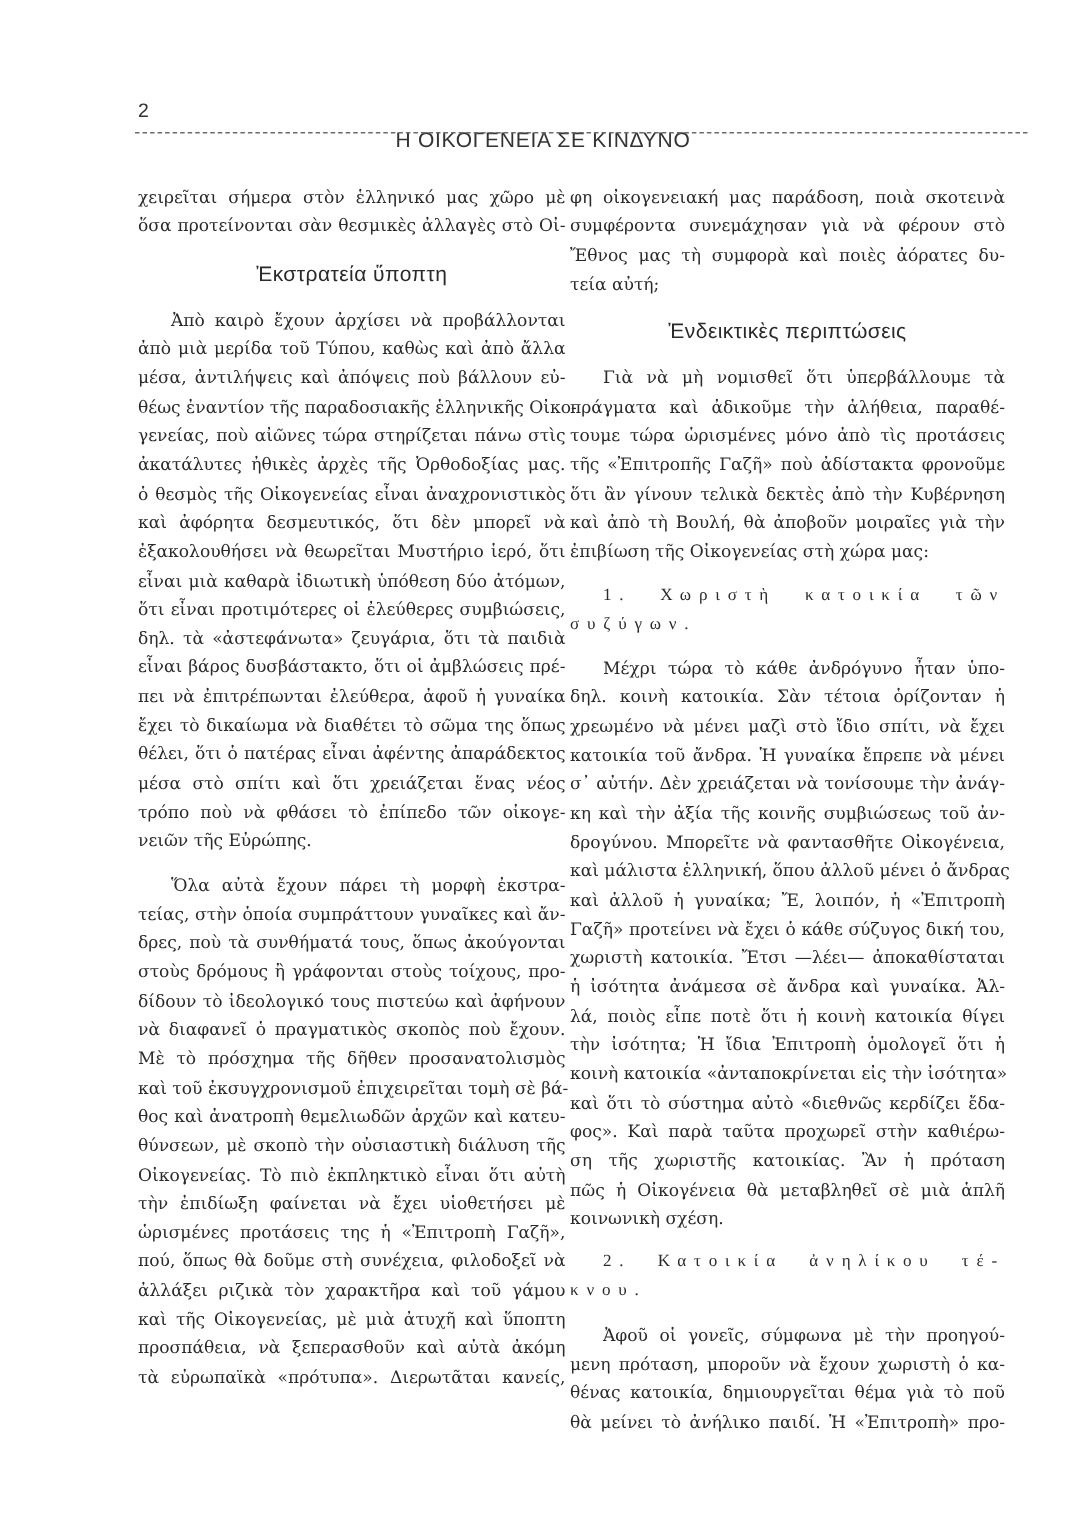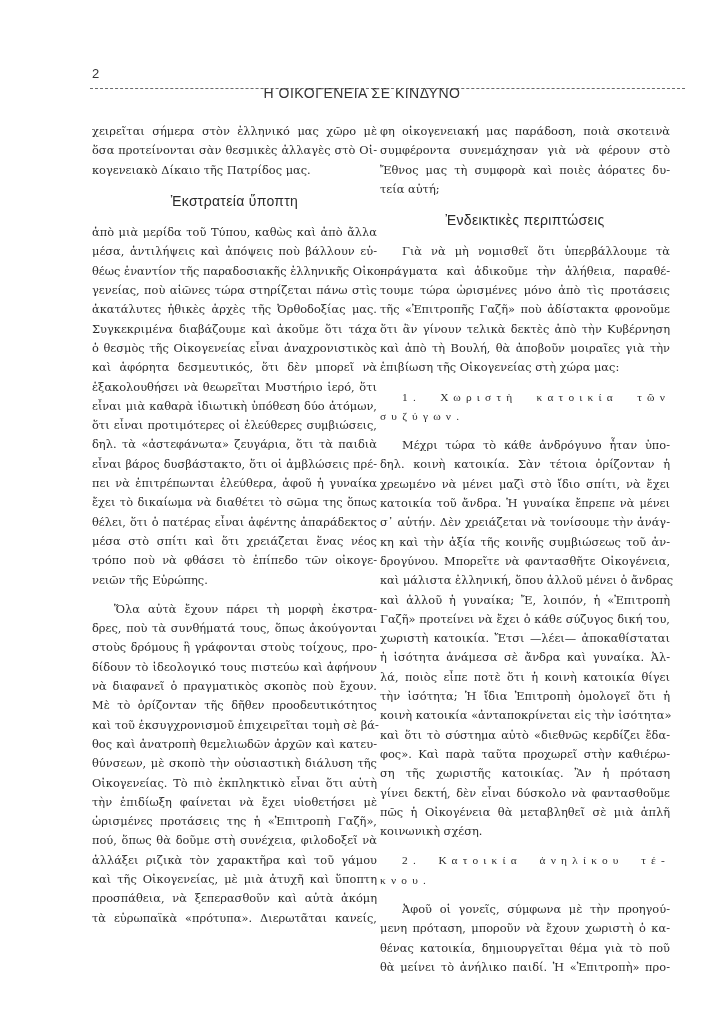--- a/index.html
+++ b/index.html
@@ -28,52 +28,52 @@
 
 <div>
   <div class="page-number">2</div>
   <div class="running-title">Η ΟΙΚΟΓΕΝΕΙΑ ΣΕ ΚΙΝΔΥΝΟ</div>
   <div class="header-rule"></div>
 
   <div class="column col-left">
     <div>
         <span class="line">χειρεῖται σήμερα στὸν ἑλληνικό μας χῶρο μὲ</span>
         <span class="line">ὅσα προτείνονται σὰν θεσμικὲς ἀλλαγὲς στὸ Οἰ-</span>
-        <span class="line last">κογενειακὸ Δίκαιο τῆς Πατρίδος μας.</span>
       </div>
     <span class="subhead">Ἐκστρατεία ὕποπτη</span>
     <div>
+        <span class="line indent">Ἀπὸ καιρὸ ἔχουν ἀρχίσει νὰ προβάλλονται</span>
         <span class="line">ἀπὸ μιὰ μερίδα τοῦ Τύπου, καθὼς καὶ ἀπὸ ἄλλα</span>
         <span class="line">μέσα, ἀντιλήψεις καὶ ἀπόψεις ποὺ βάλλουν εὐ-</span>
         <span class="line">θέως ἐναντίον τῆς παραδοσιακῆς ἑλληνικῆς Οἰκο-</span>
         <span class="line">γενείας, ποὺ αἰῶνες τώρα στηρίζεται πάνω στὶς</span>
         <span class="line">ἀκατάλυτες ἠθικὲς ἀρχὲς τῆς Ὀρθοδοξίας μας.</span>
-        <span class="line">Συγκεκριμένα διαβάζουμε καὶ ἀκοῦμε ὅτι τάχα</span>
         <span class="line">ὁ θεσμὸς τῆς Οἰκογενείας εἶναι ἀναχρονιστικὸς</span>
         <span class="line">καὶ ἀφόρητα δεσμευτικός, ὅτι δὲν μπορεῖ νὰ</span>
         <span class="line">ἐξακολουθήσει νὰ θεωρεῖται Μυστήριο ἱερό, ὅτι</span>
         <span class="line">εἶναι μιὰ καθαρὰ ἰδιωτικὴ ὑπόθεση δύο ἀτόμων,</span>
         <span class="line">ὅτι εἶναι προτιμότερες οἱ ἐλεύθερες συμβιώσεις,</span>
         <span class="line">δηλ. τὰ «ἀστεφάνωτα» ζευγάρια, ὅτι τὰ παιδιὰ</span>
         <span class="line">εἶναι βάρος δυσβάστακτο, ὅτι οἱ ἀμβλώσεις πρέ-</span>
         <span class="line">πει νὰ ἐπιτρέπωνται ἐλεύθερα, ἀφοῦ ἡ γυναίκα</span>
         <span class="line">ἔχει τὸ δικαίωμα νὰ διαθέτει τὸ σῶμα της ὅπως</span>
         <span class="line">θέλει, ὅτι ὁ πατέρας εἶναι ἀφέντης ἀπαράδεκτος</span>
         <span class="line">μέσα στὸ σπίτι καὶ ὅτι χρειάζεται ἕνας νέος</span>
         <span class="line">τρόπο ποὺ νὰ φθάσει τὸ ἐπίπεδο τῶν οἰκογε-</span>
         <span class="line last">νειῶν τῆς Εὐρώπης.</span>
         <span class="gap"></span>
       </div>
     <div>
         <span class="line indent">Ὅλα αὐτὰ ἔχουν πάρει τὴ μορφὴ ἐκστρα-</span>
+        <span class="line">τείας, στὴν ὁποία συμπράττουν γυναῖκες καὶ ἄν-</span>
         <span class="line">δρες, ποὺ τὰ συνθήματά τους, ὅπως ἀκούγονται</span>
         <span class="line">στοὺς δρόμους ἢ γράφονται στοὺς τοίχους, προ-</span>
         <span class="line">δίδουν τὸ ἰδεολογικό τους πιστεύω καὶ ἀφήνουν</span>
         <span class="line">νὰ διαφανεῖ ὁ πραγματικὸς σκοπὸς ποὺ ἔχουν.</span>
-        <span class="line">Μὲ τὸ ὁρίζονταν τῆς δῆθεν προοδευτικότητος</span>
+        <span class="line">Μὲ τὸ πρόσχημα τῆς δῆθεν προσανατολισμὸς</span>
         <span class="line">καὶ τοῦ ἐκσυγχρονισμοῦ ἐπιχειρεῖται τομὴ σὲ βά-</span>
         <span class="line">θος καὶ ἀνατροπὴ θεμελιωδῶν ἀρχῶν καὶ κατευ-</span>
         <span class="line">θύνσεων, μὲ σκοπὸ τὴν οὐσιαστικὴ διάλυση τῆς</span>
         <span class="line">Οἰκογενείας. Τὸ πιὸ ἐκπληκτικὸ εἶναι ὅτι αὐτὴ</span>
         <span class="line">τὴν ἐπιδίωξη φαίνεται νὰ ἔχει υἱοθετήσει μὲ</span>
         <span class="line">ὡρισμένες προτάσεις της ἡ «Ἐπιτροπὴ Γαζῆ»,</span>
         <span class="line">πού, ὅπως θὰ δοῦμε στὴ συνέχεια, φιλοδοξεῖ νὰ</span>
         <span class="line">ἀλλάξει ριζικὰ τὸν χαρακτῆρα καὶ τοῦ γάμου</span>
         <span class="line">καὶ τῆς Οἰκογενείας, μὲ μιὰ ἀτυχῆ καὶ ὕποπτη</span>
         <span class="line">προσπάθεια, νὰ ξεπερασθοῦν καὶ αὐτὰ ἀκόμη</span>
@@ -116,21 +116,20 @@
         <span class="line">καὶ ἀλλοῦ ἡ γυναίκα; Ἔ, λοιπόν, ἡ «Ἐπιτροπὴ</span>
         <span class="line">Γαζῆ» προτείνει νὰ ἔχει ὁ κάθε σύζυγος δική του,</span>
         <span class="line">χωριστὴ κατοικία. Ἔτσι —λέει— ἀποκαθίσταται</span>
         <span class="line">ἡ ἰσότητα ἀνάμεσα σὲ ἄνδρα καὶ γυναίκα. Ἀλ-</span>
         <span class="line">λά, ποιὸς εἶπε ποτὲ ὅτι ἡ κοινὴ κατοικία θίγει</span>
         <span class="line">τὴν ἰσότητα; Ἡ ἴδια Ἐπιτροπὴ ὁμολογεῖ ὅτι ἡ</span>
         <span class="line">κοινὴ κατοικία «ἀνταποκρίνεται εἰς τὴν ἰσότητα»</span>
         <span class="line">καὶ ὅτι τὸ σύστημα αὐτὸ «διεθνῶς κερδίζει ἔδα-</span>
         <span class="line">φος». Καὶ παρὰ ταῦτα προχωρεῖ στὴν καθιέρω-</span>
         <span class="line">ση τῆς χωριστῆς κατοικίας. Ἂν ἡ πρόταση</span>
-        <span class="line">γίνει δεκτή, δὲν εἶναι δύσκολο νὰ φαντασθοῦμε</span>
         <span class="line">πῶς ἡ Οἰκογένεια θὰ μεταβληθεῖ σὲ μιὰ ἁπλῆ</span>
         <span class="line last">κοινωνικὴ σχέση.</span>
         <span class="gap"></span>
       </div>
     <div class="spaced">
         <span class="line indent">2. Κατοικία ἀνηλίκου τέ-</span>
         <span class="line last">κνου.</span>
         <span class="gap"></span>
       </div>
     <div>

